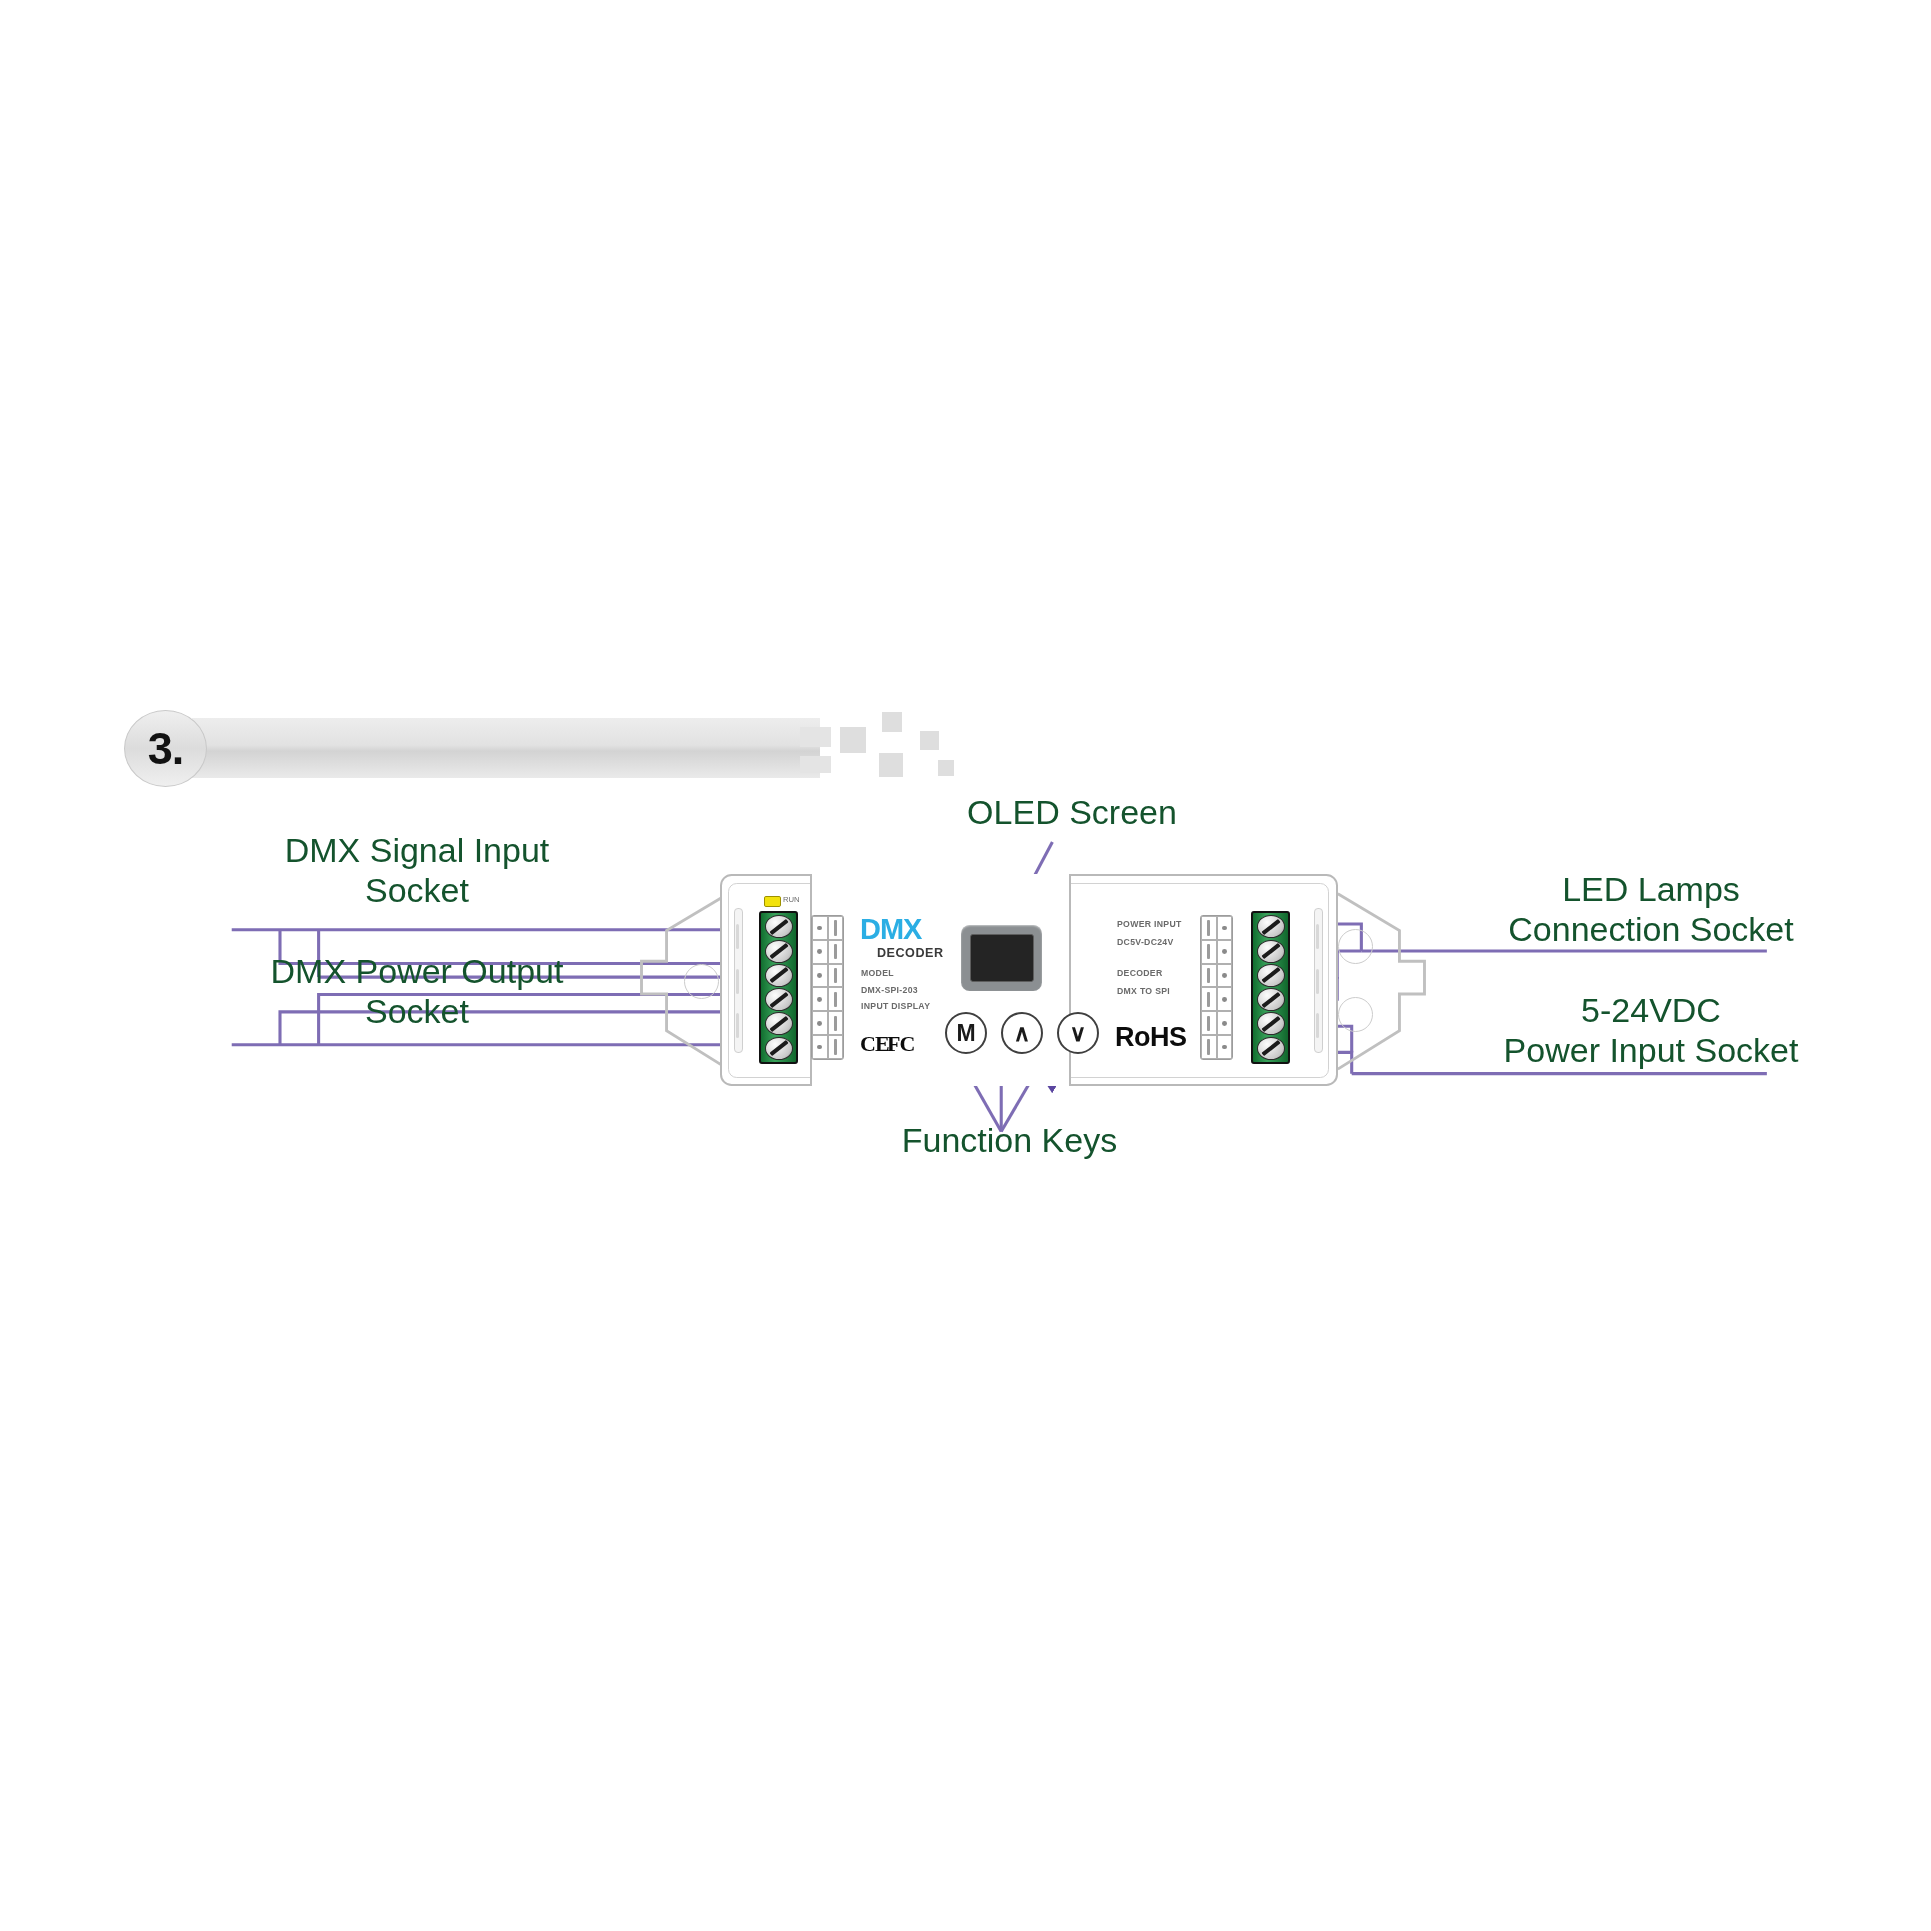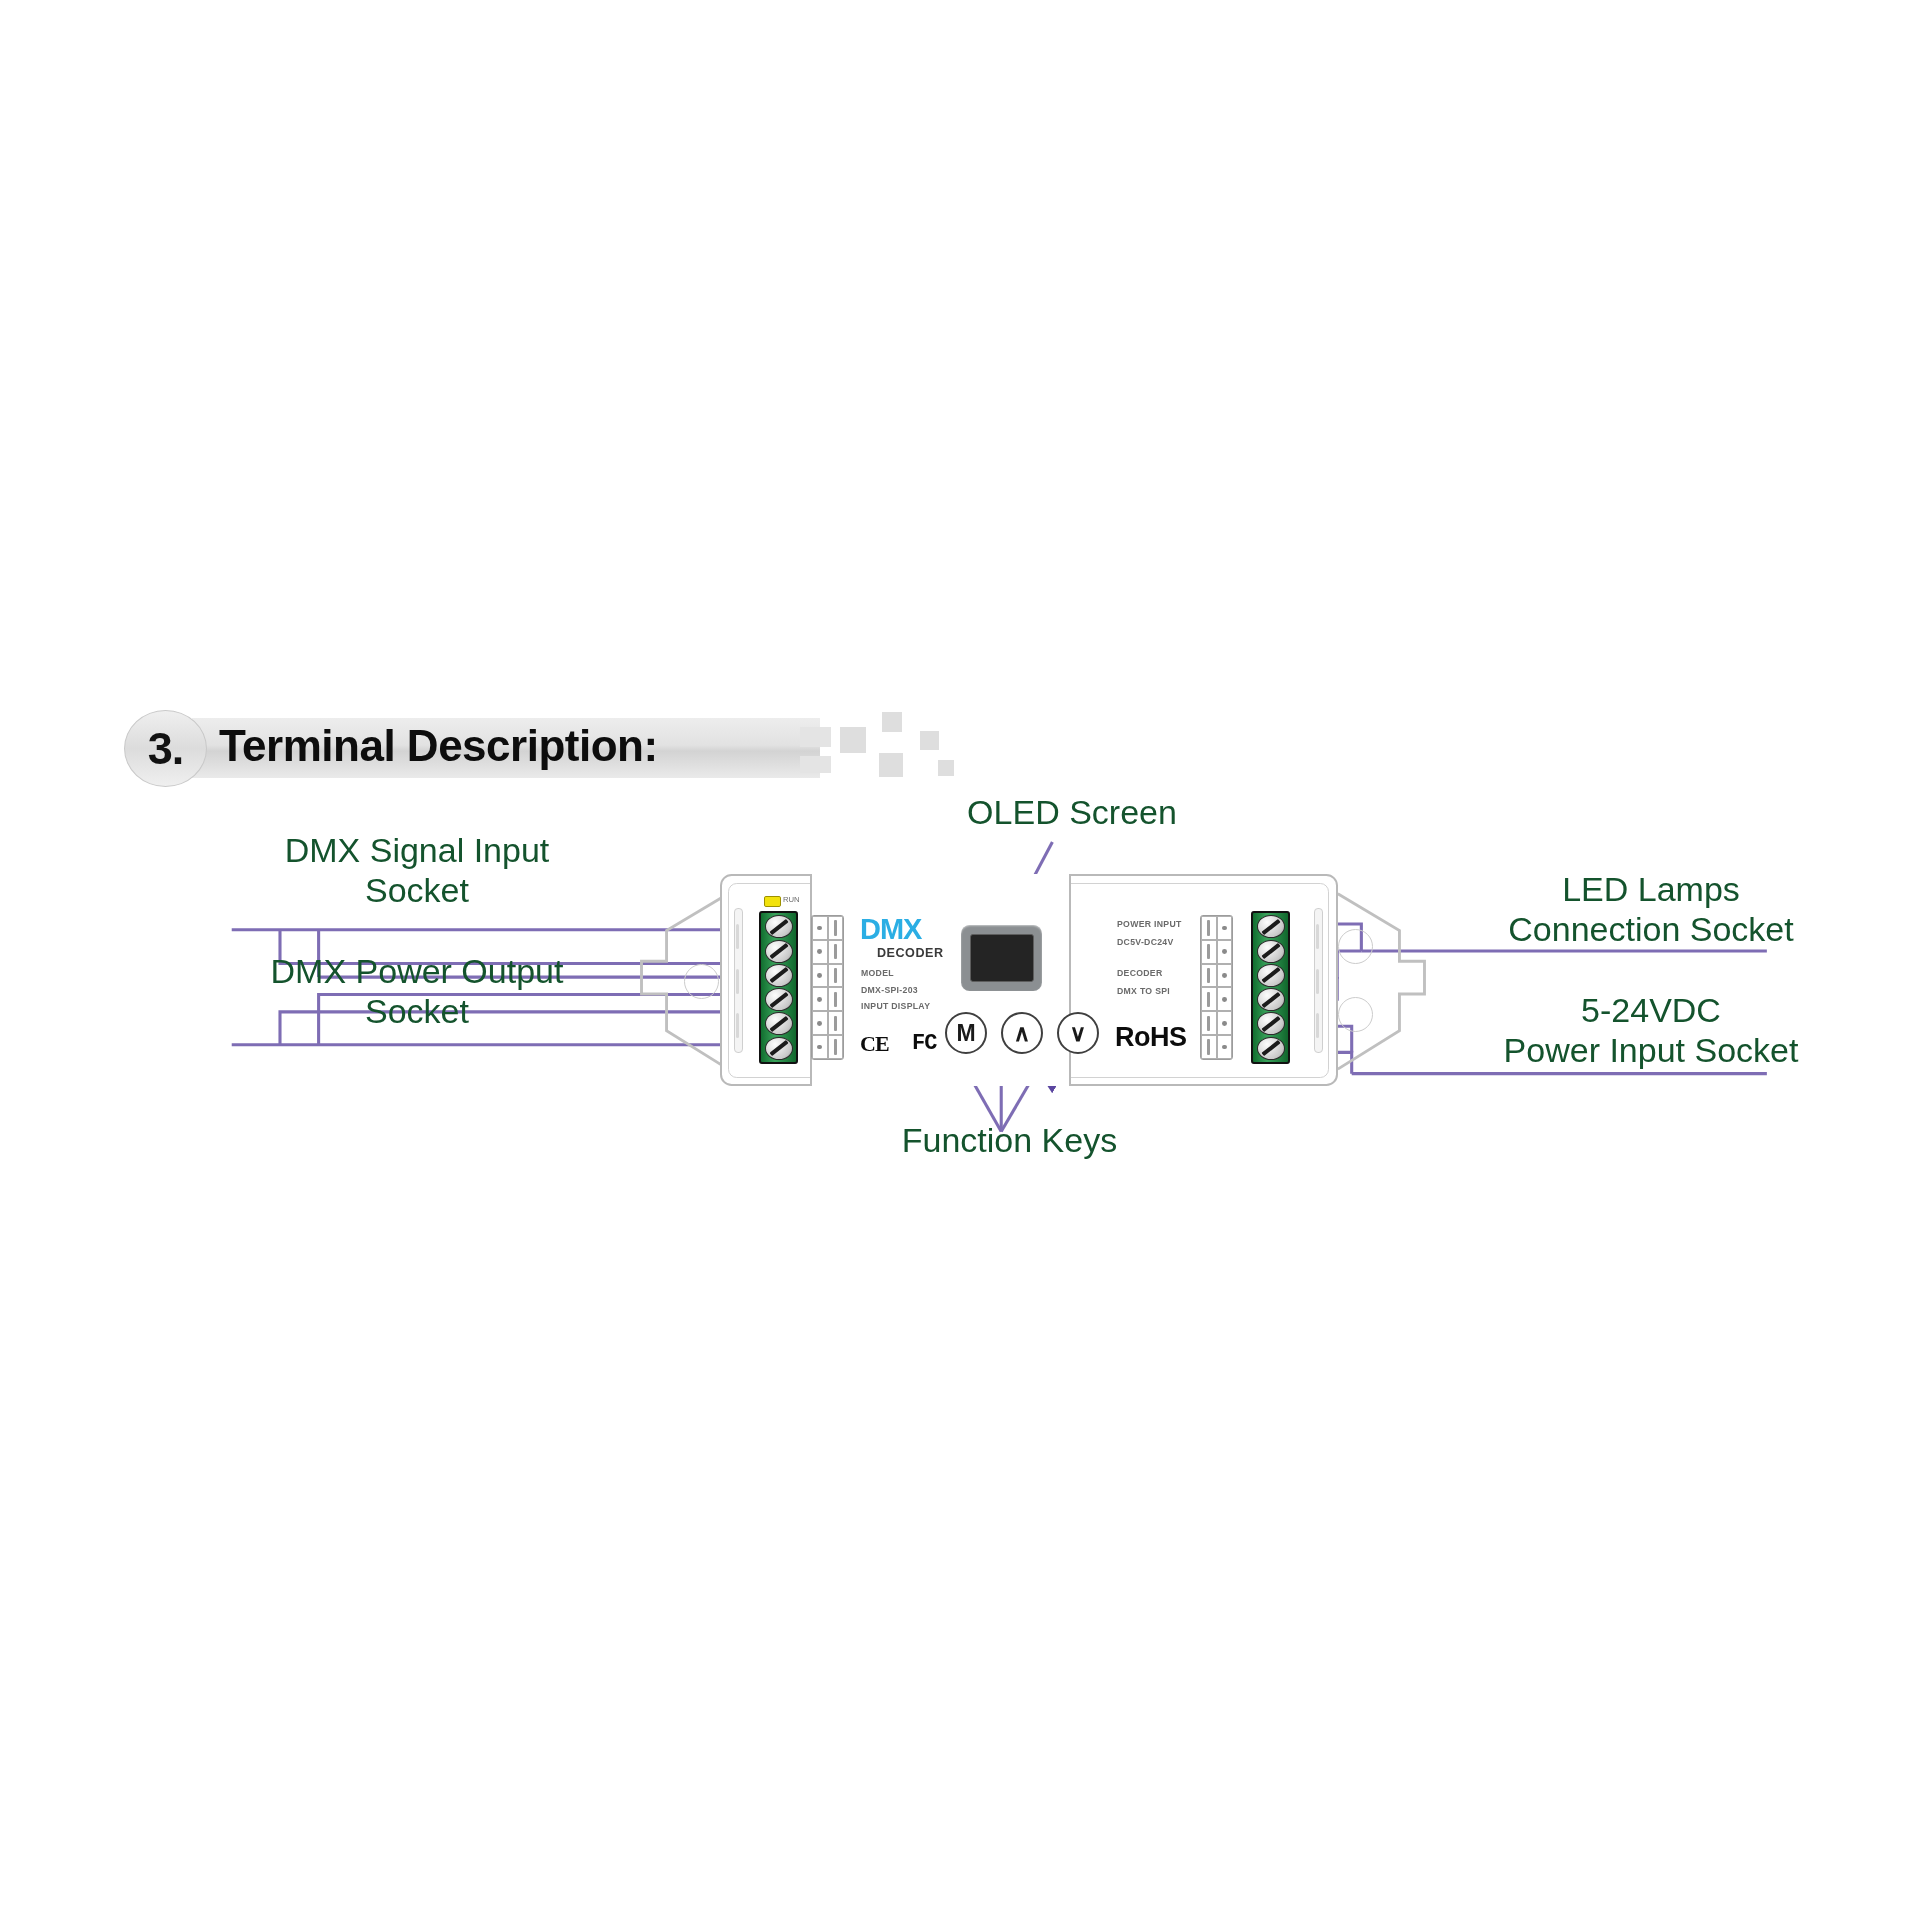--- a/index.html
+++ b/index.html
@@ -95,21 +95,20 @@
 </head>
 <body>
 
 <div id="section-header">
   <div class="hdr-bar"></div>
   <div class="hdr-bar-tab"></div>
   <div class="hdr-bar-tab2"></div>
   <div class="hdr-num-circle">
     <span class="hdr-num">3.</span>
   </div>
-  <div class="hdr-title">Terminal Description:</div>
 
   <div class="deco-sq" style="left:716px;top:17.4px;width:26px;height:26px;"></div>
   <div class="deco-sq" style="left:758px;top:1.9px;width:20px;height:20px;"></div>
   <div class="deco-sq" style="left:755px;top:43px;width:24px;height:24px;"></div>
   <div class="deco-sq" style="left:796px;top:21px;width:19.3px;height:19.3px;"></div>
   <div class="deco-sq" style="left:814px;top:50px;width:16.4px;height:16.4px;"></div>
 </div>
 
 <svg class="overlay" viewBox="0 0 2000 2000">
   <defs>
@@ -253,21 +252,21 @@
         </div>
     </div>
   </div>
 
   <div class="brand-dmx" style="left:232px;top:46px;">DMX</div>
   <div class="brand-decoder" style="left:233px;top:77px;padding-left:16px;">DECODER</div>
   <div class="spec-line" style="left:233px;top:99px;">MODEL</div>
   <div class="spec-line" style="left:233px;top:116px;">DMX-SPI-203</div>
   <div class="spec-line" style="left:233px;top:132px;">INPUT DISPLAY</div>
   <div class="cert" style="left:232px;top:162px;">CE</div>
-  <div class="cert" style="left:284px;top:162px;font-family:Liberation Mono, monospace;">FC</div>
+  <div class="cert" style="left:259px;top:162px;">FC</div>
 
   <div class="oled-bezel" style="left:333px;top:56px;">
     <div class="oled-screen"></div>
   </div>
 
   <div class="fkey" style="left:317px;top:143px;">
     <span>M</span>
   </div>
   <div class="fkey" style="left:373px;top:143px;">
     <span>∧</span>

